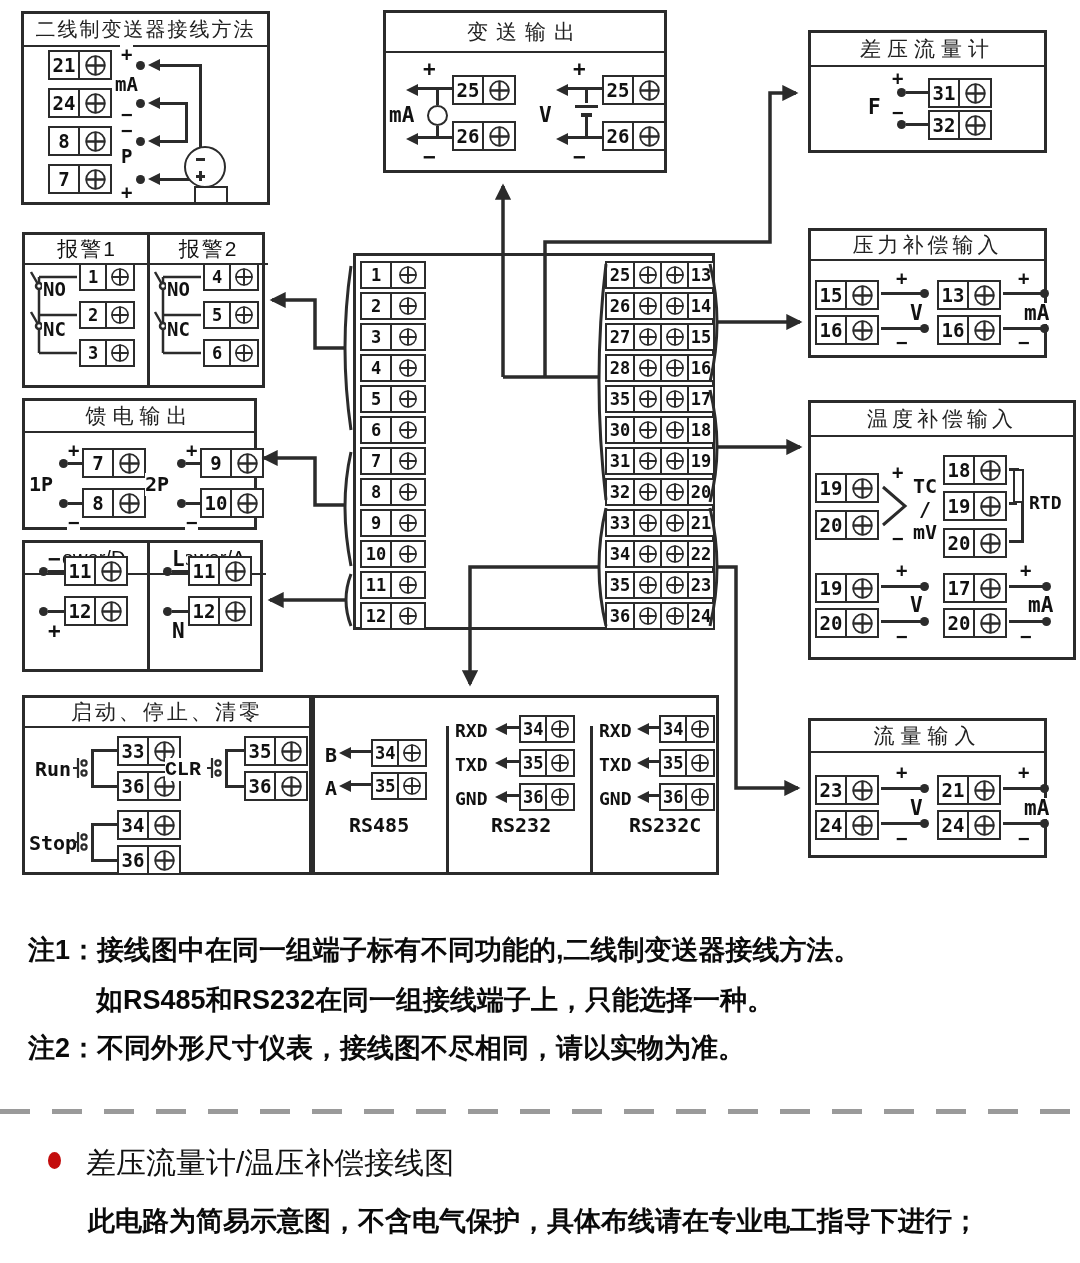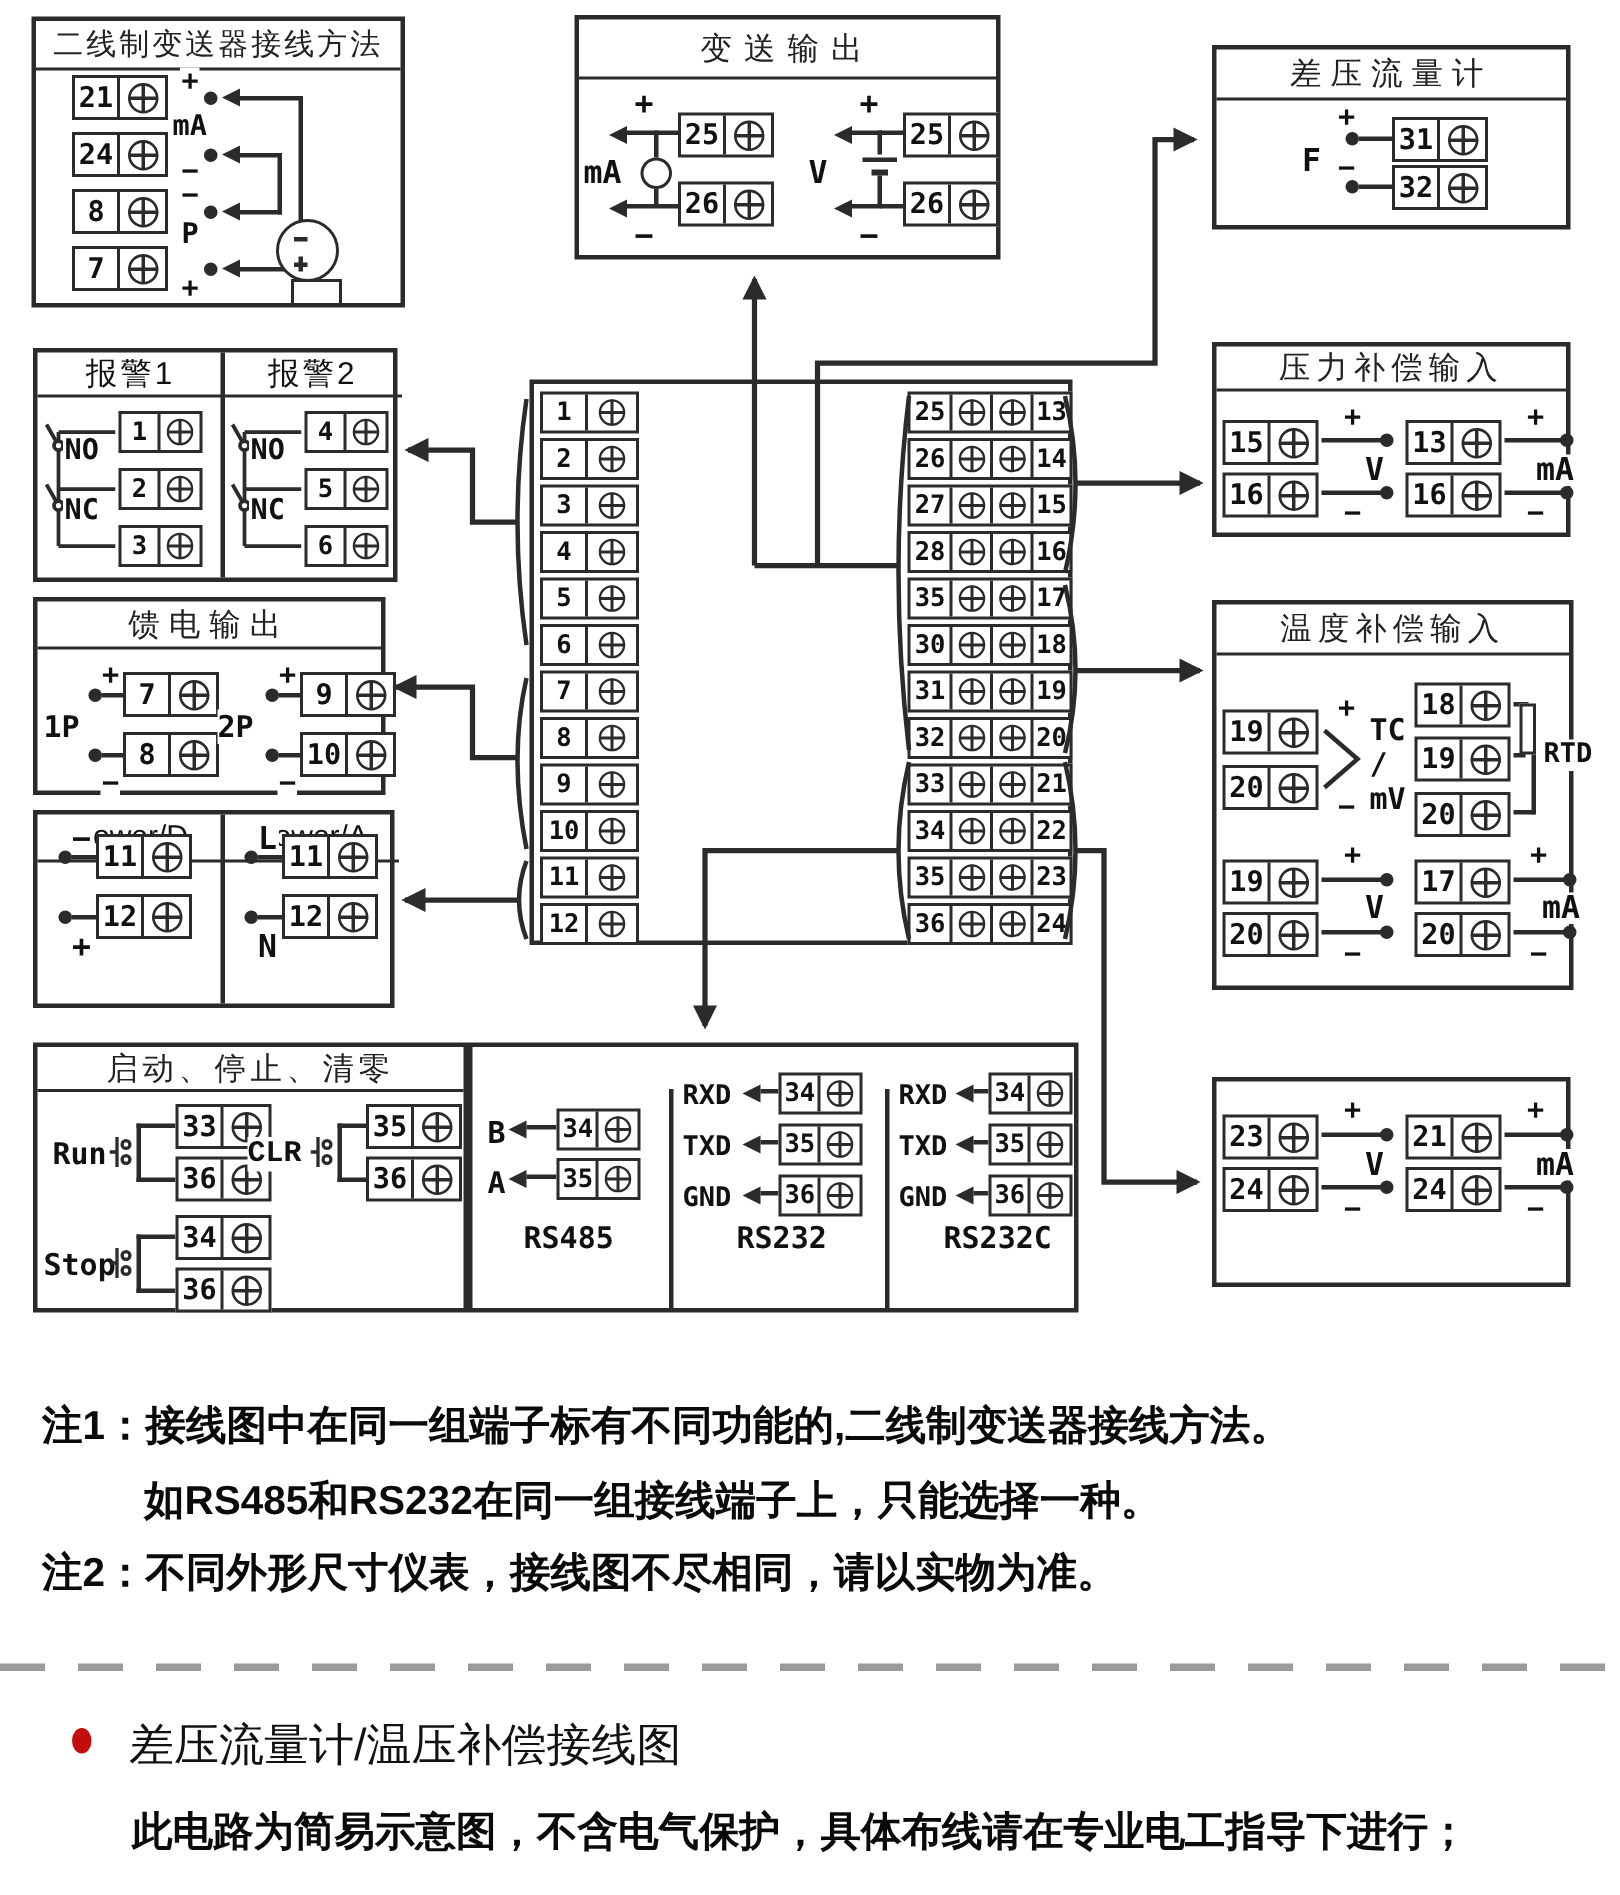--- a/index.html
+++ b/index.html
@@ -263,21 +263,21 @@
             </svg>
           </i>
         </span>
     </div>
   </div>
 
   <div class="box" style="left:22px;top:232px;width:243px;height:156px;">
     <span class="halfT" style="left:0;width:124px;height:30px;">报警1</span>
     <span class="halfT" style="left:124px;width:119px;height:30px;">报警2</span>
     <div class="vdiv" style="left:122px;"></div>
-    <div class="bbody" style="height:132px;margin-top:30px;">
+    <div class="bbody" style="height:132px;margin-top:19px;">
       <svg class="swsvg" style="left:2px;top:0;" width="50" height="112" viewBox="0 0 50 112">
         <g stroke="#2b2b2b" stroke-width="2.5" fill="#fff">
           <path d="M12 23 H50 M12 61 H50 M12 99 H50 M12 23 V99"></path>
           <path d="M12 32 L4 18 M12 72 L4 58"></path>
           <circle cx="12" cy="32" r="3"></circle>
             <circle cx="12" cy="72" r="3"></circle>
         </g>
       </svg>
       <span class="sg" style="left:17px;top:26px;">NO</span>
       <span class="sg" style="left:17px;top:66px;">NC</span>
@@ -852,21 +852,21 @@
       <span class="sg big" style="left:212px;top:42px;">mA</span>
       <div class="wires">
         <i class="wh" style="left:192px;top:31px;width:40px;"></i>
           <i class="dot" style="left:229px;top:28px;"></i>
         <i class="wh" style="left:192px;top:66px;width:40px;"></i>
           <i class="dot" style="left:229px;top:63px;"></i>
       </div>
     </div>
   </div>
 
-  <div class="box" style="left:808px;top:400px;width:241px;height:260px;">
+  <div class="box" style="left:808px;top:400px;width:268px;height:260px;text-align:center;">
     <div class="btitle" style="height:34px;letter-spacing:4px;">温度补偿输入</div>
     <div class="bbody" style="height:223px;">
       <span class="term" style="left:4px;top:36px;">
           <i class="tn">19</i>
           <i class="screw">
             <svg viewBox="0 0 26 26">
               <circle cx="13" cy="13" r="10.5" fill="none" stroke="currentColor" stroke-width="2"></circle>
               <path d="M2 13 H24 M13 2 V24" stroke="currentColor" stroke-width="2.6" fill="none"></path>
             </svg>
           </i>
@@ -974,20 +974,21 @@
       <div class="wires">
         <i class="wh" style="left:198px;top:148px;width:36px;"></i>
           <i class="dot" style="left:231px;top:145px;"></i>
         <i class="wh" style="left:198px;top:183px;width:36px;"></i>
           <i class="dot" style="left:231px;top:180px;"></i>
       </div>
     </div>
   </div>
 
   <div class="box" style="left:808px;top:718px;width:239px;height:140px;">
+    <div class="btitle" style="height:32px;letter-spacing:6px;">流量输入</div>
     <div class="bbody" style="height:105px;">
       <span class="term" style="left:4px;top:22px;">
           <i class="tn">23</i>
           <i class="screw">
             <svg viewBox="0 0 26 26">
               <circle cx="13" cy="13" r="10.5" fill="none" stroke="currentColor" stroke-width="2"></circle>
               <path d="M2 13 H24 M13 2 V24" stroke="currentColor" stroke-width="2.6" fill="none"></path>
             </svg>
           </i>
         </span>

